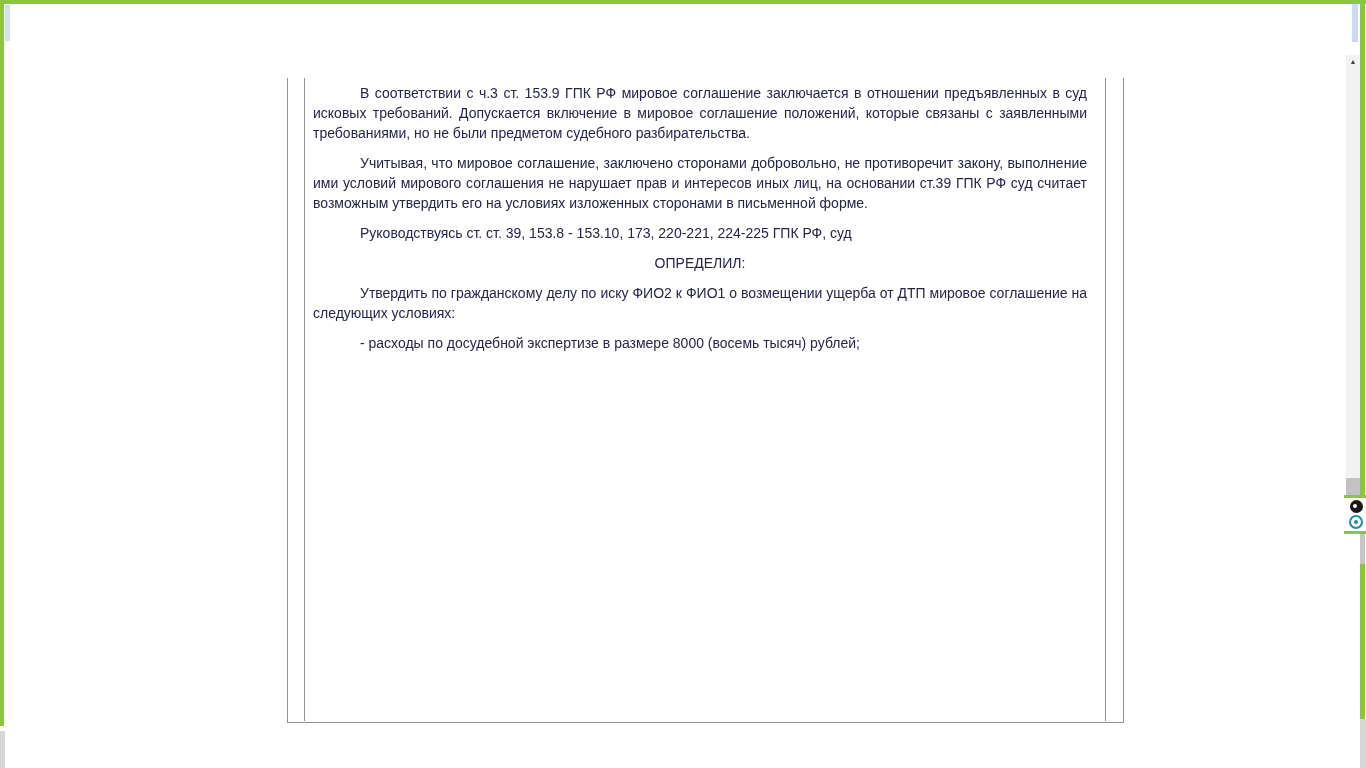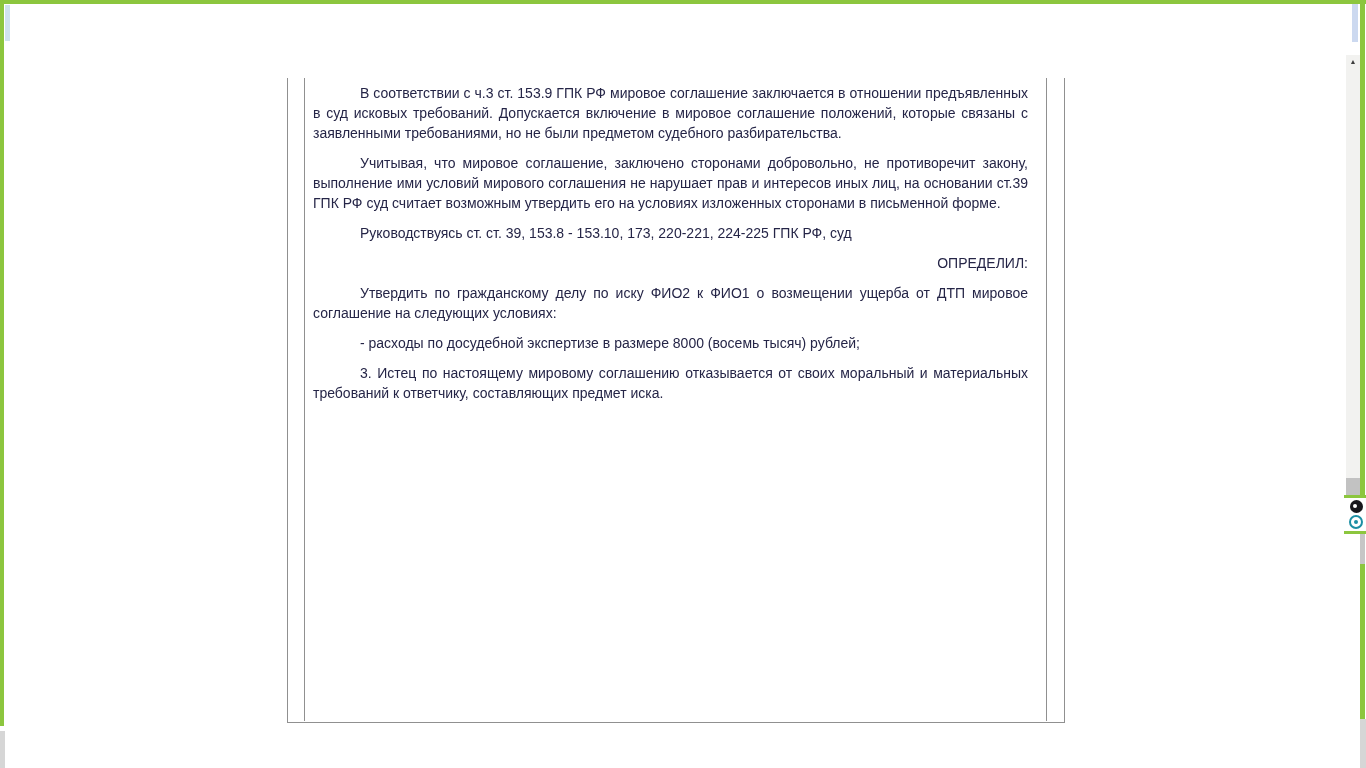--- a/index.html
+++ b/index.html
@@ -23,41 +23,41 @@
   .gray-left-bottom  { left:0;     top:731px; width:5px; height:37px; background:var(--egray); }
   .gray-right-mid    { left:1360px; top:534px; width:5px; height:30px; background:#c6c6c6; }
   .gray-right-bottom { left:1360px; top:719px; width:6px; height:49px; background:var(--egray); }
 
   
   .blue-strip-left  { left:5px;     top:5px; width:5px; height:36px; background:var(--blueL); }
   .blue-strip-right { left:1352px;  top:4px; width:6px; height:38px; background:var(--blueR); }
 
   
   .doc-outer {
-    left:287px; top:78px; width:778px; height:645px;
+    left:287px; top:78px; width:837px; height:645px;
     border-left:1px solid var(--docb);
     border-right:1px solid var(--docb);
     border-bottom:1px solid var(--docb);
     background:#ffffff;
   }
   .doc-inner {
     position:absolute; left:16px; right:17px; top:0; bottom:1px;
     border-left:1px solid var(--docb);
     border-right:1px solid var(--docb);
     overflow:hidden;
     background:#ffffff;
   }
   .doc-content {
     padding:5px 18px 8px 8px;
     color:var(--text);
     font-size:14px;
     line-height:20px;
   }
   .doc-content p { text-align:justify; text-indent:47px; margin:0 0 10px 0; }
-  .doc-content p.center { text-align:right; text-indent:0; }
+  .doc-content p.center { text-align:center; text-indent:0; }
 
   
   .scrollbar {
     left:1346px; top:55px; width:14px; height:442px;
     background:var(--sbtrack);
   }
   .sb-arrow {
     position:absolute; left:0; top:2px; width:14px; height:10px;
     font-size:7px; line-height:10px; text-align:center; color:#3c3c3c;
   }
@@ -110,21 +110,20 @@
 
   <div class="abs doc-outer">
     <div class="doc-inner">
       <div class="doc-content">
           <p>В соответствии с ч.3 ст. 153.9 ГПК РФ мировое соглашение заключается в отношении предъявленных в суд исковых требований. Допускается включение в мировое соглашение положений, которые связаны с заявленными требованиями, но не были предметом судебного разбирательства.</p>
           <p>Учитывая, что мировое соглашение, заключено сторонами добровольно, не противоречит закону, выполнение ими условий мирового соглашения не нарушает прав и интересов иных лиц, на основании ст.39 ГПК РФ суд считает возможным утвердить его на условиях изложенных сторонами в письменной форме.</p>
           <p>Руководствуясь ст. ст. 39, 153.8 - 153.10, 173, 220-221, 224-225 ГПК РФ, суд</p>
           <p class="center">ОПРЕДЕЛИЛ:</p>
           <p>Утвердить по гражданскому делу по иску ФИО2 к ФИО1 о возмещении ущерба от ДТП мировое соглашение на следующих условиях:</p>
           <p>- расходы по досудебной экспертизе в размере 8000 (восемь тысяч) рублей;</p>
-          <p>3. Истец по настоящему мировому соглашению отказывается от своих моральный и материальных требований к ответчику, составляющих предмет иска.</p>
         </div>
     </div>
   </div>
 
   <div class="abs scrollbar">
     <div class="sb-arrow">▲</div>
     <div class="sb-thumb"></div>
   </div>
 
   <div class="abs widget">

